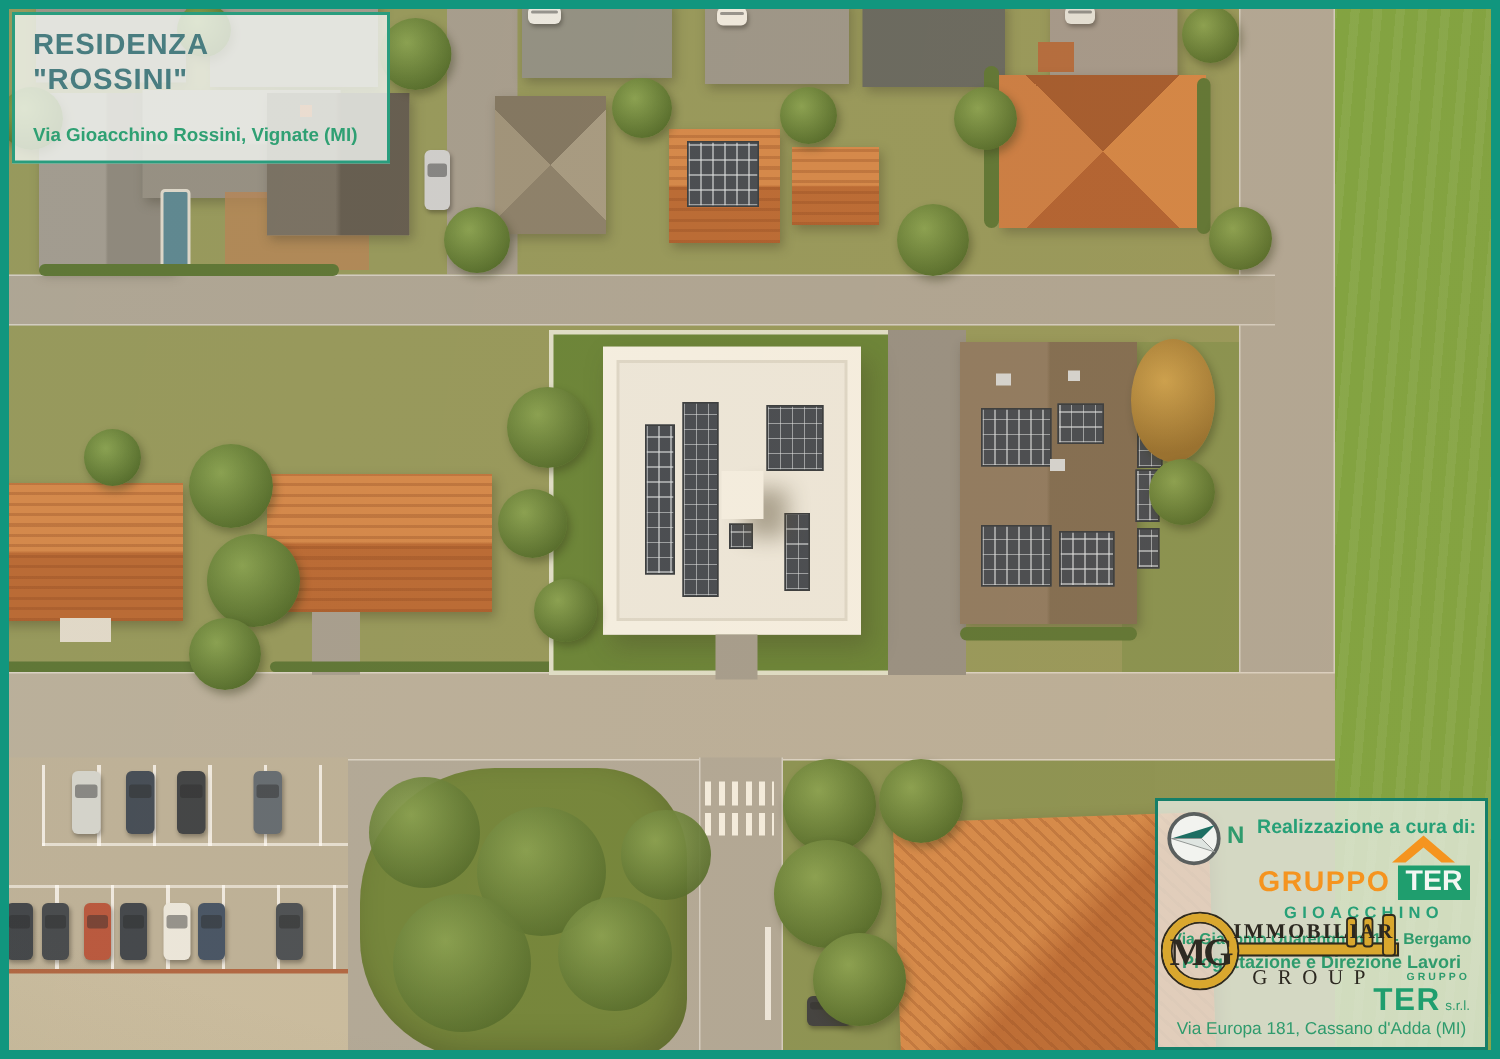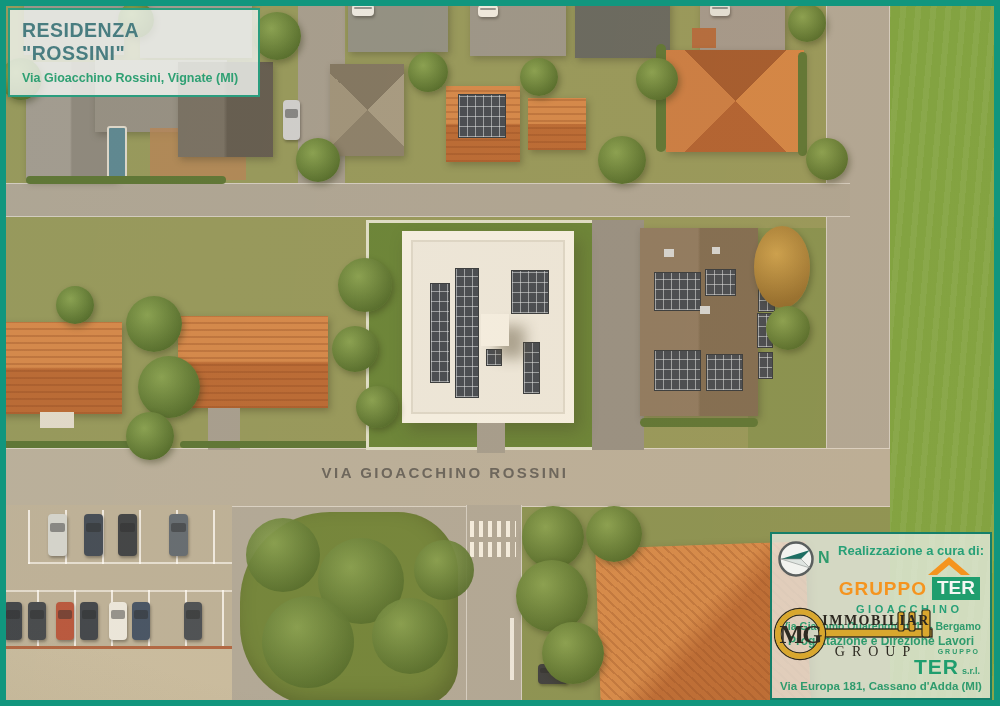--- a/index.html
+++ b/index.html
@@ -29,39 +29,39 @@
   .zebra{position:absolute;background:repeating-linear-gradient(90deg,#f2efe6 0 4px,transparent 4px 9px);}
   .stall{position:absolute;background:repeating-linear-gradient(90deg,rgba(255,255,255,.75) 0 2px,transparent 2px 37px);}
   .tone{position:absolute;inset:0;z-index:8;pointer-events:none;
         background:radial-gradient(140% 120% at 50% 35%,rgba(255,240,200,0) 55%,rgba(110,95,50,.22) 100%),
                    linear-gradient(100deg,rgba(255,225,170,.10),rgba(255,195,120,.15));}
   .street-label{position:absolute;left:0;right:110px;top:464px;text-align:center;z-index:9;
         color:#6e675c;font-size:15px;font-weight:600;letter-spacing:2.5px;}
   .title-box{position:absolute;left:8px;top:8px;width:252px;z-index:30;box-sizing:border-box;
         background:rgba(244,246,243,.8);border:2px solid #2a9d7e;padding:9px 12px 10px 12px;}
   .title-box .t1{color:#497d80;font-size:19.5px;font-weight:700;letter-spacing:.5px;}
-  .title-box .t2{color:#2fa073;font-size:12.5px;font-weight:700;margin-top:6px;}
+  .title-box .t2{color:#2fa073;font-size:12.5px;font-weight:700;margin-top:18px;}
   .credits-box{position:absolute;right:8px;top:532px;width:222px;height:168px;z-index:30;
         background:rgba(238,242,238,.72);border:2px solid #157f69;box-sizing:border-box;}
   .cred-heading{position:absolute;top:9px;right:6px;color:#27a077;font-size:13px;font-weight:700;}
   .compass-n{position:absolute;left:46px;top:15px;color:#2f9b6d;font-size:16px;font-weight:700;}
   .gt-logo{position:absolute;top:22px;right:10px;text-align:right;}
   .gt-roof{display:block;margin:0 8px 0 auto;}
   .gt-row{display:flex;align-items:center;justify-content:flex-end;gap:5px;margin-top:1px;}
   .gt-gruppo{color:#f5941f;font-size:19px;font-weight:700;letter-spacing:1px;}
   .gt-ter{background:#1f9e6e;color:#f3f7f2;font-size:19px;font-weight:700;padding:0 5px 1px 5px;}
   .gt-immo{color:#27a077;font-size:11px;font-weight:700;letter-spacing:3.5px;margin-top:3px;text-align:center;}
   .addr1{position:absolute;top:86px;left:0;right:0;text-align:center;color:#2f9b6d;font-size:10.5px;font-weight:700;}
   .role-line{position:absolute;top:100px;left:0;right:0;text-align:center;color:#2f9b6d;font-size:12px;font-weight:700;}
   .ter-srl{position:absolute;top:114px;right:10px;text-align:right;}
   .ter-srl .small{color:#2f9b6d;font-size:7px;font-weight:700;letter-spacing:2px;}
   .ter-srl .row{display:flex;align-items:baseline;justify-content:flex-end;gap:3px;}
   .ter-srl .big{color:#1f9e6e;font-size:21px;font-weight:800;letter-spacing:1px;}
-  .ter-srl .suf{color:#2f9b6d;font-size:9px;font-weight:700;}
-  .addr2{position:absolute;bottom:6px;left:0;right:0;text-align:center;color:#2f9b6d;font-size:11.5px;font-weight:700;}
+  .ter-srl .suf{color:#2f9b6d;font-size:9px;font-weight:400;}
+  .addr2{position:absolute;bottom:6px;left:0;right:0;text-align:center;color:#2f9b6d;font-size:11.5px;font-weight:400;}
   .compass-svg{position:absolute;left:5px;top:6px;}
   .key-svg{position:absolute;left:2px;top:66px;}
 </style>
 </head>
 <body>
 
 <div class="stage">
 
   <div class="abs" style="inset:0;">
 
@@ -189,21 +189,20 @@
     <div class="tree" style="left:332px;top:326px;width:46px;height:46px;"></div>
     <div class="tree" style="left:356px;top:386px;width:42px;height:42px;"></div>
     <div class="tree" style="left:56px;top:286px;width:38px;height:38px;"></div>
     <div class="tree" style="left:522px;top:506px;width:62px;height:62px;"></div>
     <div class="tree" style="left:516px;top:560px;width:72px;height:72px;"></div>
     <div class="tree" style="left:542px;top:622px;width:62px;height:62px;"></div>
     <div class="tree" style="left:586px;top:506px;width:56px;height:56px;"></div>
 
     <div class="tone"></div>
 
-    <div class="street-label">VIA GIOACCHINO ROSSINI</div>
   </div>
 
   <div class="title-box">
     <div class="t1">RESIDENZA "ROSSINI"</div>
     <div class="t2">Via Gioacchino Rossini, Vignate (MI)</div>
   </div>
 
   <div class="credits-box">
     <div class="cred-heading">Realizzazione a cura di:</div>
 

